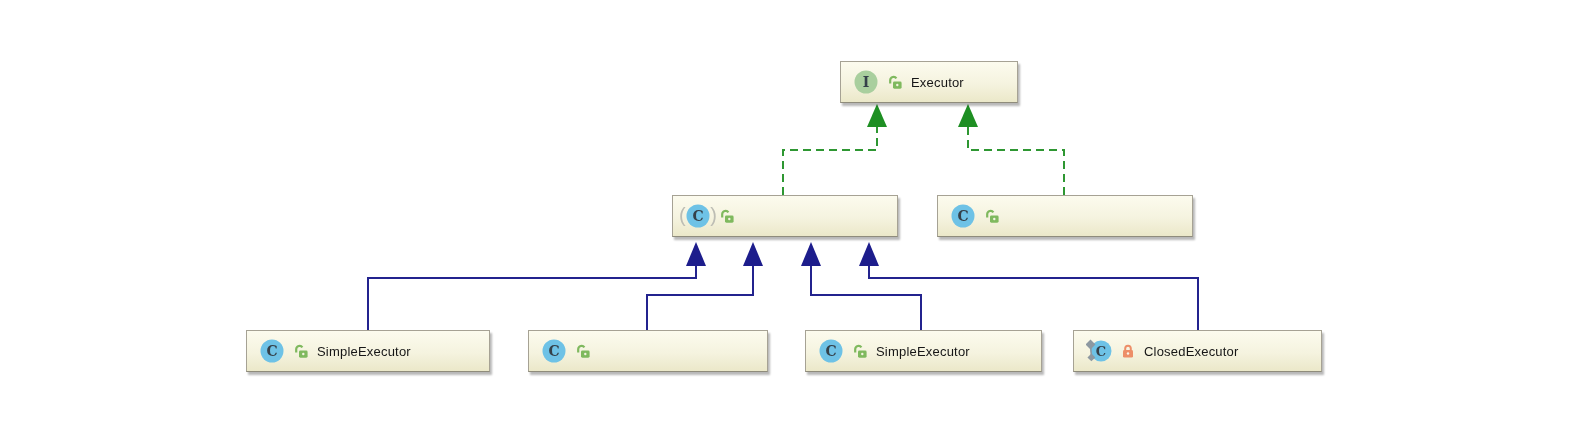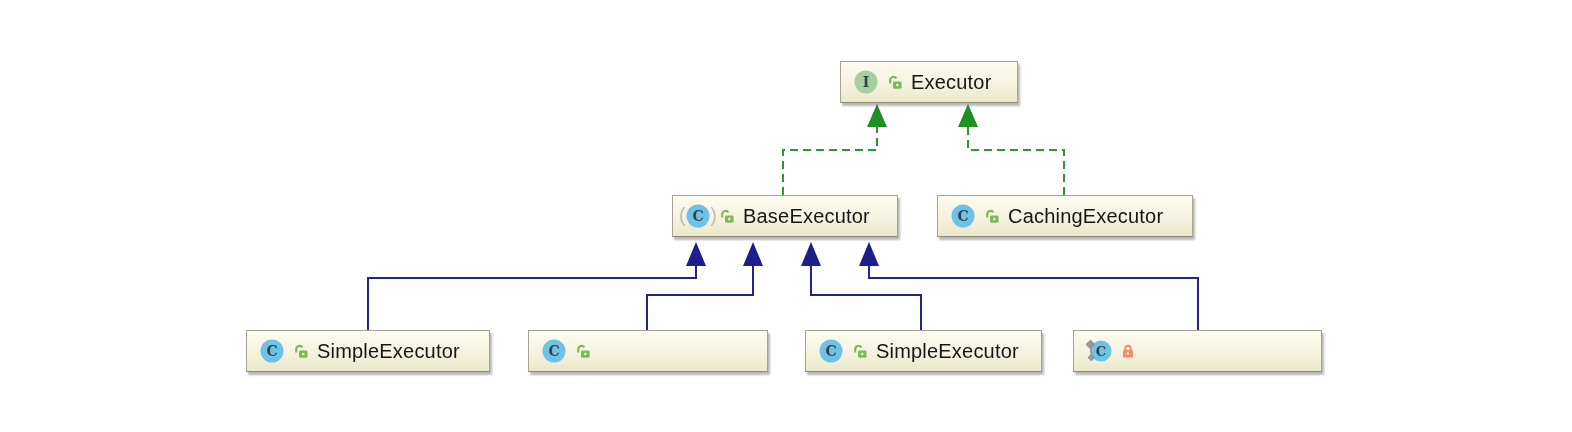--- a/index.html
+++ b/index.html
@@ -13,21 +13,21 @@
   .edge-extends{stroke:#23238E;stroke-width:2;fill:none;}
   .arrow-extends{fill:#1D1D8C;stroke:none;}
   .node{
     position:absolute;height:42px;box-sizing:border-box;z-index:1;
     display:flex;align-items:center;gap:8px;padding:0 10px 0 12px;
     background:linear-gradient(180deg,#FCFBEE 0%,#F5F3DF 55%,#EBE8C9 100%);
     border:1px solid #A6A294;border-bottom-color:#8F8C7C;
     box-shadow:2px 3px 2px rgba(0,0,0,0.28);
   }
   .node .lbl{
-    font-size:20px;color:#161616;letter-spacing:.2px;white-space:nowrap;
+    font-size:13px;color:#161616;letter-spacing:.2px;white-space:nowrap;
   }
   .type-icon{position:relative;width:26px;height:26px;flex:0 0 auto;}
   .abstract-wrap::before,.abstract-wrap::after{
     position:absolute;top:1px;font-size:20px;color:#BDBDB4;font-weight:400;
   }
   .abstract-wrap::before{content:"(";left:-6px;}
   .abstract-wrap::after{content:")";right:-6px;}
   .lock-icon{width:16px;height:16px;flex:0 0 auto;}
 </style>
 </head>
@@ -74,34 +74,32 @@
       <svg width="26" height="26" viewBox="0 0 26 26">
         <circle cx="13" cy="13" r="11.5" fill="#6EC2E6"></circle>
         <text x="13" y="18" text-anchor="middle" font-family="DejaVu Serif, serif" font-size="14" font-weight="bold" fill="#35414A">C</text>
       </svg>
     </span>
     <svg class="lock-icon" viewBox="0 0 16 16">
       <path d="M3.2,9.5 V6 a3.4,3.4 0 0 1 6.2,-1.6" stroke="#7FB95E" stroke-width="2.2" fill="none"></path>
       <rect x="6" y="7.5" width="8.6" height="7.2" rx="1.4" fill="#7FB95E"></rect>
       <circle cx="10.3" cy="11" r="1.2" fill="#F4F3E1"></circle>
     </svg>
-    <span class="lbl">BaseExecutor</span>
   </div>
 
   <div class="node" style="left:937px;top:195px;width:256px;">
     <svg class="type-icon" viewBox="0 0 26 26">
       <circle cx="13" cy="13" r="11.5" fill="#6EC2E6"></circle>
       <text x="13" y="18" text-anchor="middle" font-family="DejaVu Serif, serif" font-size="14" font-weight="bold" fill="#35414A">C</text>
     </svg>
     <svg class="lock-icon" viewBox="0 0 16 16">
       <path d="M3.2,9.5 V6 a3.4,3.4 0 0 1 6.2,-1.6" stroke="#7FB95E" stroke-width="2.2" fill="none"></path>
       <rect x="6" y="7.5" width="8.6" height="7.2" rx="1.4" fill="#7FB95E"></rect>
       <circle cx="10.3" cy="11" r="1.2" fill="#F4F3E1"></circle>
     </svg>
-    <span class="lbl">CachingExecutor</span>
   </div>
 
   <div class="node" style="left:246px;top:330px;width:244px;">
     <svg class="type-icon" viewBox="0 0 26 26">
       <circle cx="13" cy="13" r="11.5" fill="#6EC2E6"></circle>
       <text x="13" y="18" text-anchor="middle" font-family="DejaVu Serif, serif" font-size="14" font-weight="bold" fill="#35414A">C</text>
     </svg>
     <svg class="lock-icon" viewBox="0 0 16 16">
       <path d="M3.2,9.5 V6 a3.4,3.4 0 0 1 6.2,-1.6" stroke="#7FB95E" stroke-width="2.2" fill="none"></path>
       <rect x="6" y="7.5" width="8.6" height="7.2" rx="1.4" fill="#7FB95E"></rect>
@@ -141,15 +139,16 @@
       <text x="15" y="17.5" text-anchor="middle" font-family="DejaVu Serif, serif" font-size="13" font-weight="bold" fill="#35414A">C</text>
       <line x1="4.5" y1="7" x2="5.5" y2="19" stroke="#8D98A1" stroke-width="1.6"></line>
       <rect x="1" y="3" width="7" height="7" transform="rotate(45 4.5 6.5)" fill="#8D98A1"></rect>
       <rect x="2.6" y="16.6" width="5.6" height="5.6" transform="rotate(45 5.4 19.4)" fill="#8D98A1"></rect>
     </svg>
     <svg class="lock-icon" viewBox="0 0 16 16">
       <path d="M5.2,7.5 V5.6 a2.8,2.8 0 0 1 5.6,0 V7.5" stroke="#ED8E68" stroke-width="2" fill="none"></path>
       <rect x="3" y="7" width="10" height="7.6" rx="1.4" fill="#ED8E68"></rect>
       <circle cx="8" cy="10.5" r="1.2" fill="#FBF4E8"></circle>
     </svg>
+    <span class="lbl">ClosedExecutor</span>
   </div>
 
 </div>
 
 </body></html>

